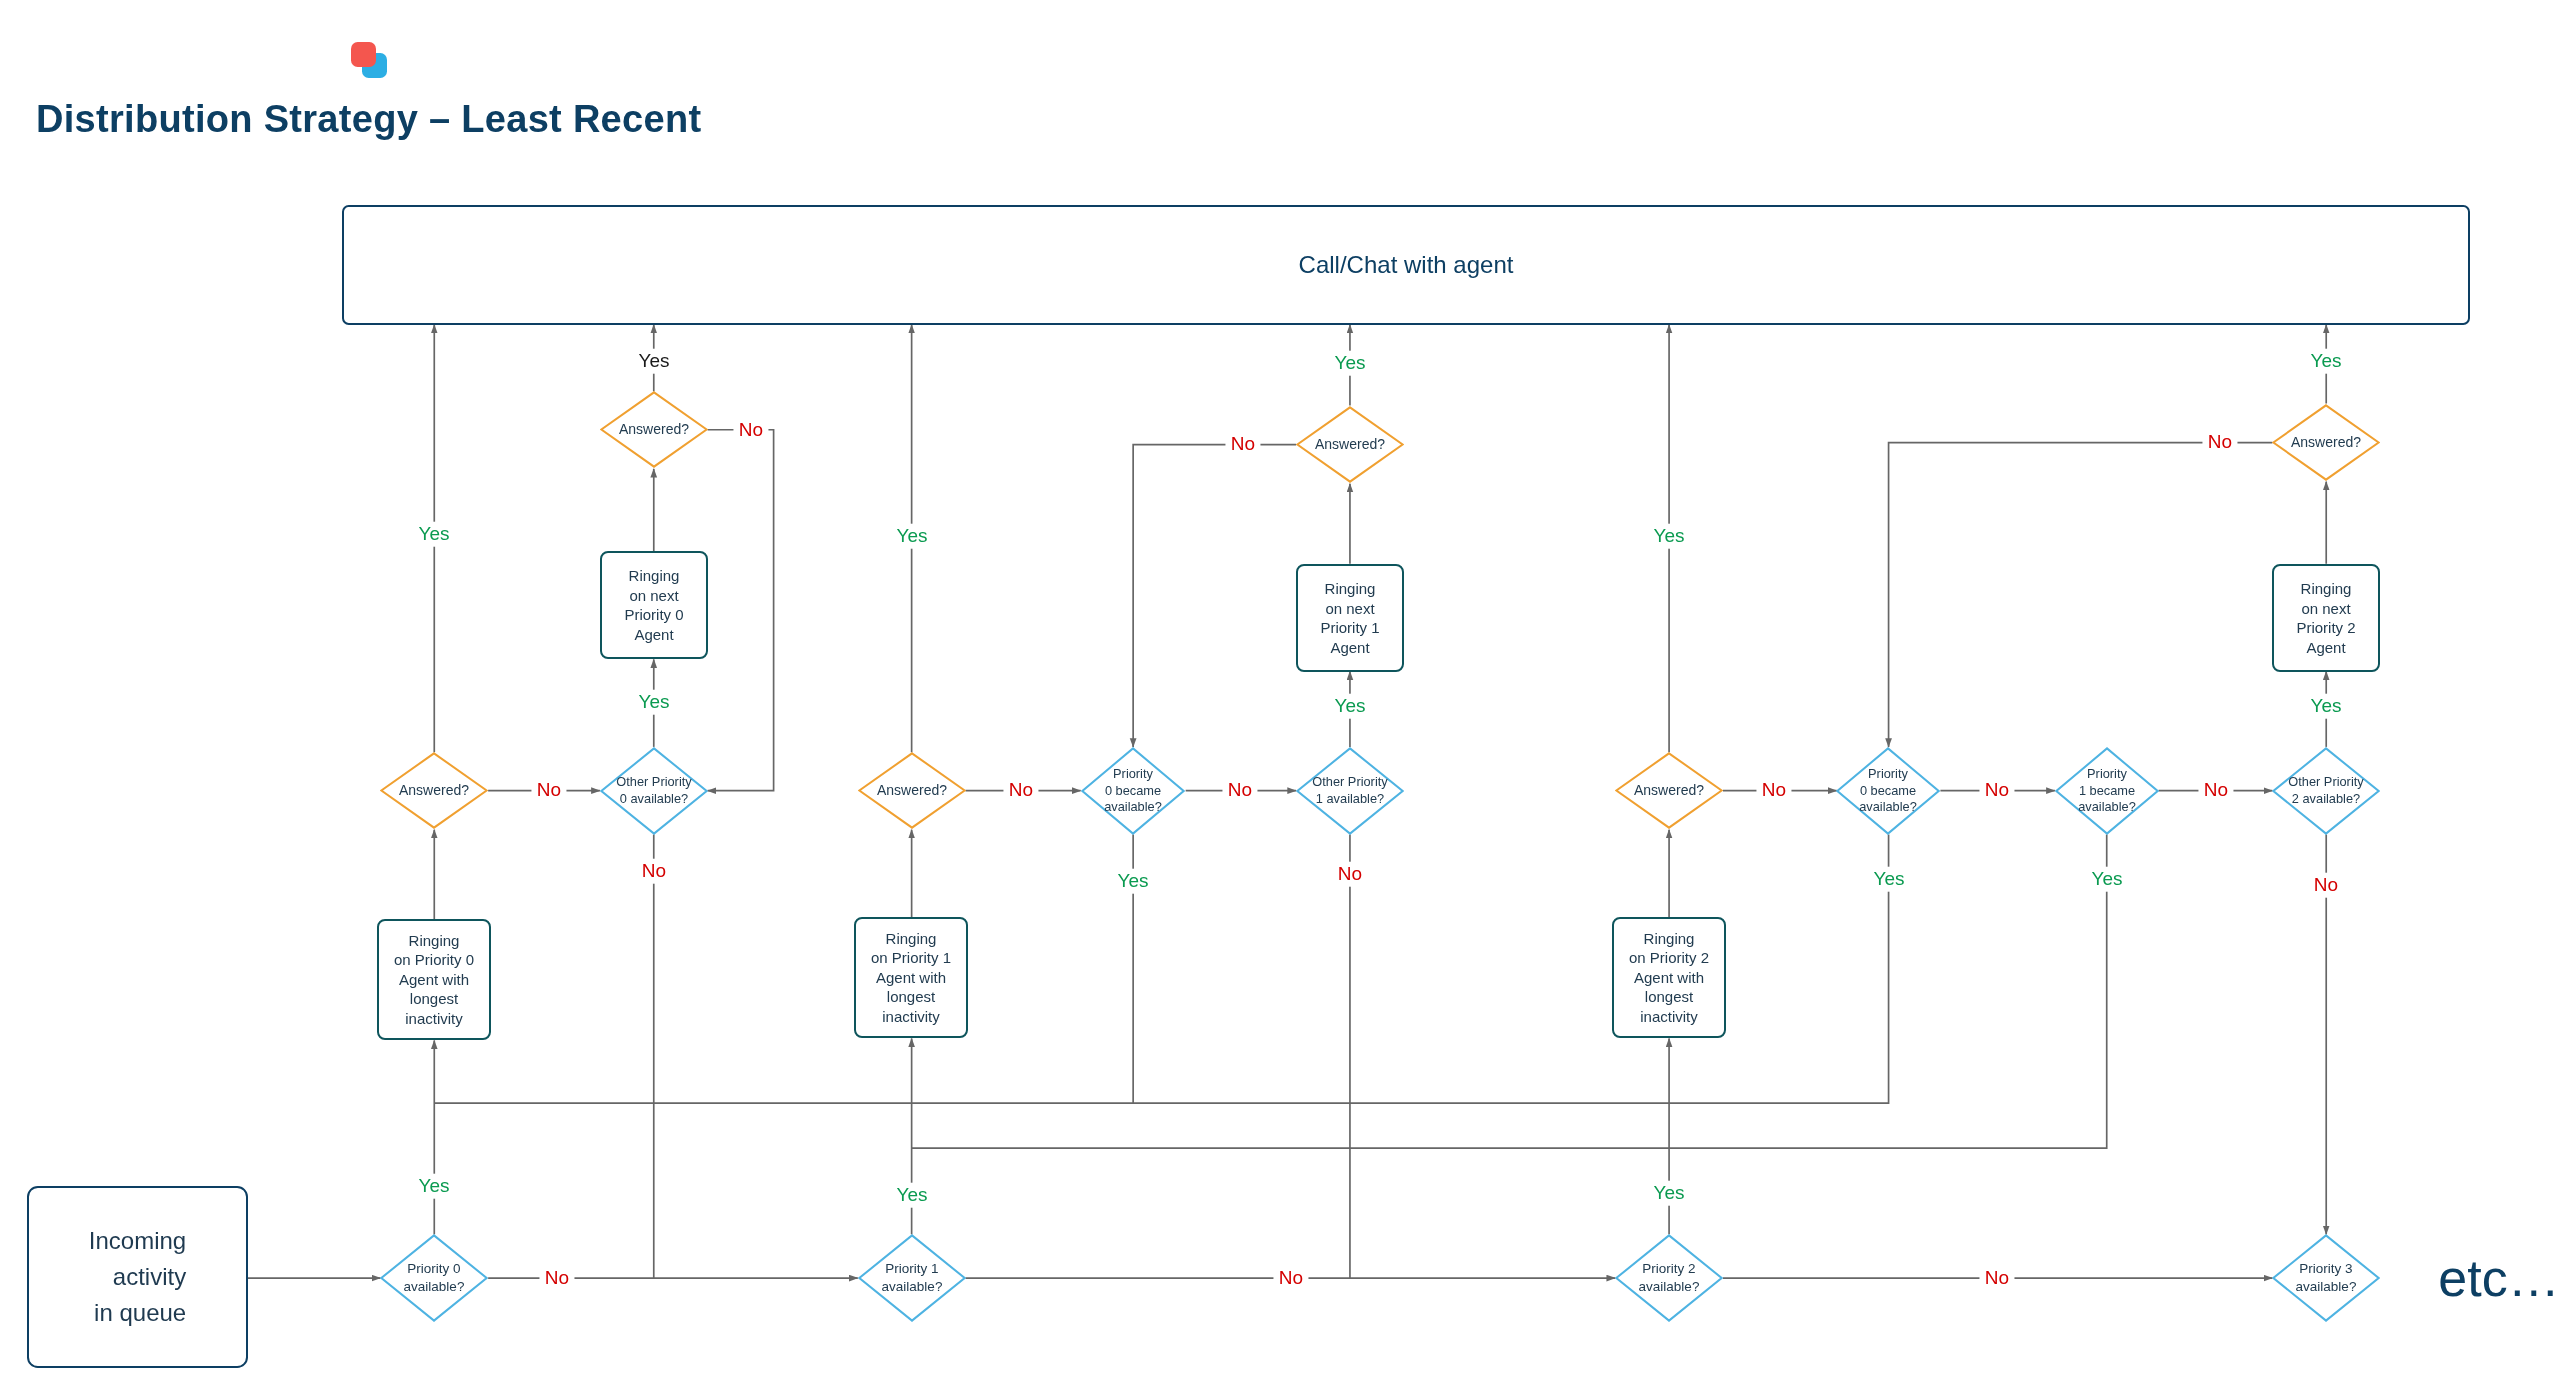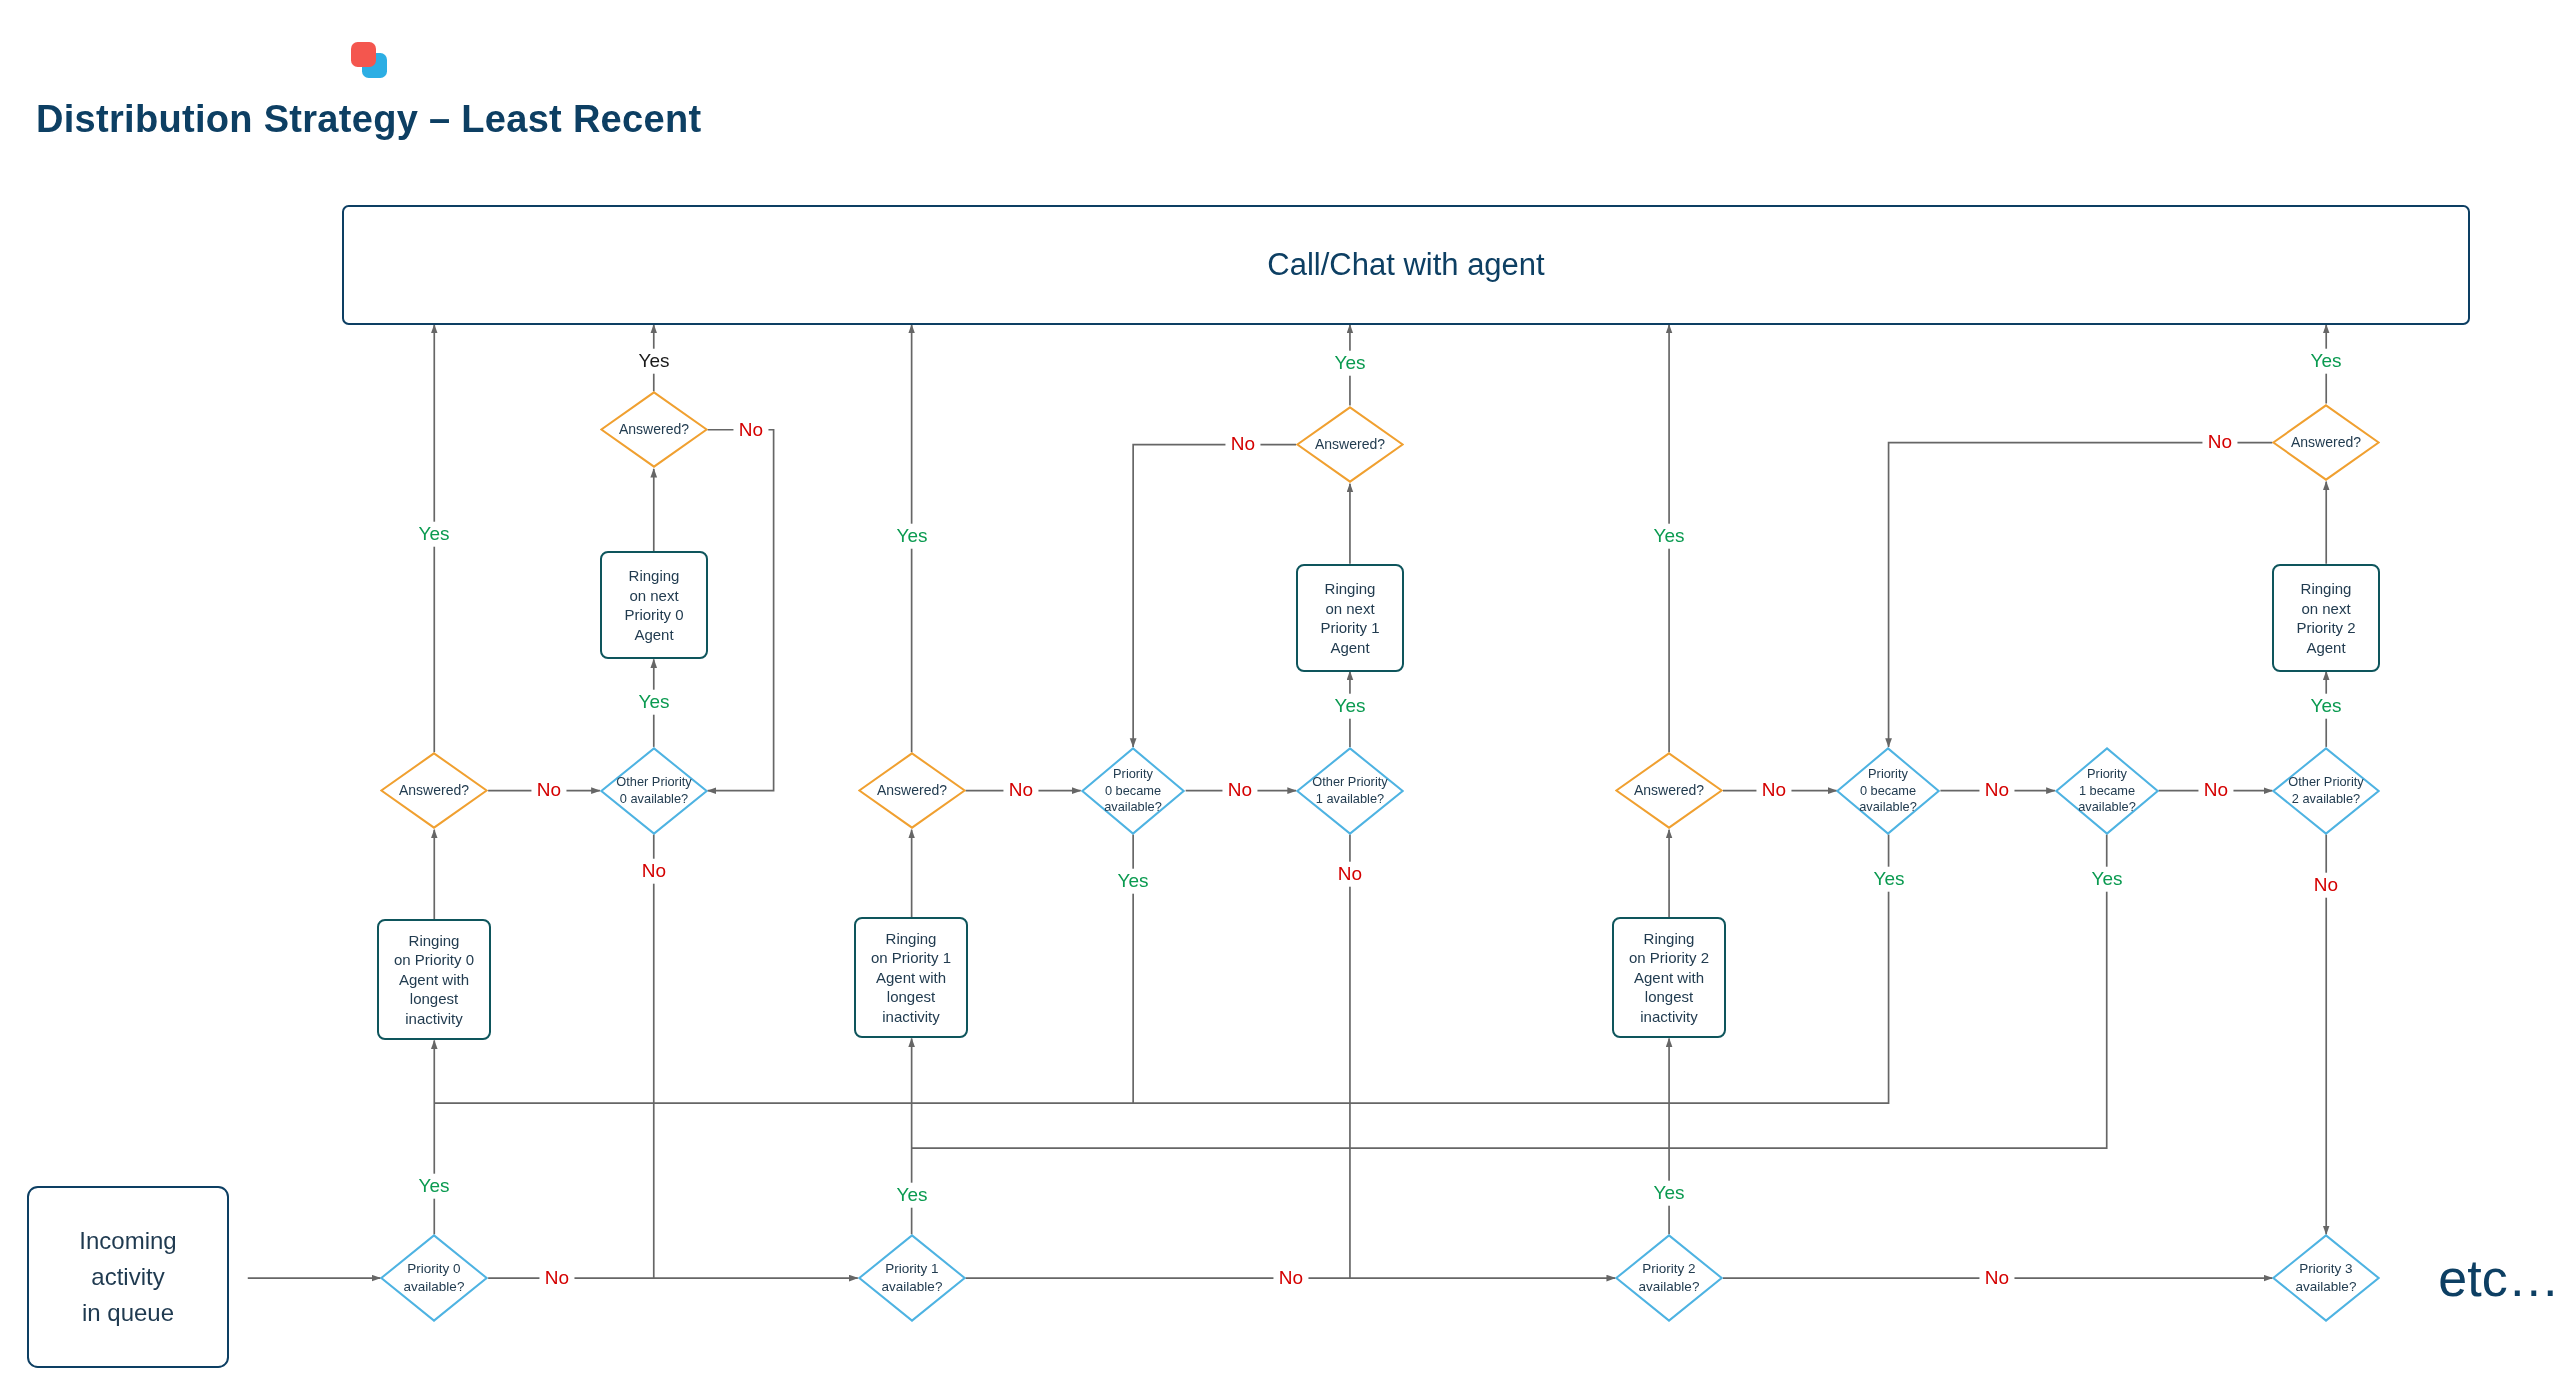--- a/index.html
+++ b/index.html
@@ -17,21 +17,21 @@
 
   .node{position:absolute;display:flex;align-items:center;justify-content:center;text-align:center;box-sizing:border-box;color:var(--nodetext);}
   .node .shape{position:absolute;inset:0;width:100%;height:100%;}
   .node .shape polygon{fill:#fff;stroke-width:3;}
   .node .lbl{position:relative;z-index:1;line-height:1.3;}
   .diamond-blue{font-size:13.5px;}
   .diamond-blue .shape polygon{stroke:var(--blue);}
   .diamond-orange{font-size:14px;}
   .diamond-orange .shape polygon{stroke:var(--orange);}
   .process{border:2px solid var(--teal);border-radius:8px;background:#fff;font-size:15px;}
-  .rect-call{border:2.7px solid var(--navy);border-radius:6.7px;background:#fff;color:var(--navy);font-size:31px;}
+  .rect-call{border:2.7px solid var(--navy);border-radius:6.7px;background:#fff;color:var(--navy);font-size:24px;}
   .rect-incoming{border:2.7px solid var(--navy);border-radius:10.8px;background:#fff;color:#1f3a50;font-size:24px;}
   .rect-incoming .lbl{line-height:1.5;}
 
   .edge-label{position:absolute;transform:translate(-50%,-50%);background:#fff;padding:1.3px 5.4px;font-size:19px;font-weight:400;white-space:nowrap;z-index:3;}
   .edge-label.green{color:var(--green);}
   .edge-label.red{color:var(--red);}
   .edge-label.ink{color:var(--ink);}
 
   .etc{position:absolute;left:2499px;top:1278px;transform:translate(-50%,-50%);font-size:52px;color:var(--navy);white-space:nowrap;}
 </style>
@@ -90,21 +90,21 @@
       <polyline points="3455,837 3455,715" marker-end="url(#arrow)"></polyline>
       <polyline points="3455,599 3455,482" marker-end="url(#arrow)"></polyline>
       <polyline points="3375,657 2805,657 2805,1109" marker-end="url(#arrow)"></polyline>
       <polyline points="3455,1239 3455,1833" marker-end="url(#arrow)"></polyline>
     </svg>
 
   <div id="nodes-layer">
       <div class="node rect-call" style="left: 342px; top: 205px; width: 2128px; height: 120px;">
         <div class="lbl">Call/Chat with agent</div>
       </div>
-      <div class="node rect-incoming" style="left: 27px; top: 1186px; width: 202px; height: 182px;">
+      <div class="node rect-incoming" style="left: 27px; top: 1186px; width: 221px; height: 182px; text-align: right;">
         <div class="lbl">Incoming<br>activity<br>in queue</div>
       </div>
       <div class="node diamond-blue" style="left: 380px; top: 1234px; width: 108px; height: 88px;">
         <svg class="shape" viewBox="0 0 160 130" preserveAspectRatio="none">
           <polygon points="80,2 158,65 80,128 2,65"></polygon>
         </svg>
         <div class="lbl">Priority 0<br>available?</div>
       </div>
       <div class="node diamond-blue" style="left: 858px; top: 1234px; width: 108px; height: 88px;">
         <svg class="shape" viewBox="0 0 160 130" preserveAspectRatio="none">

